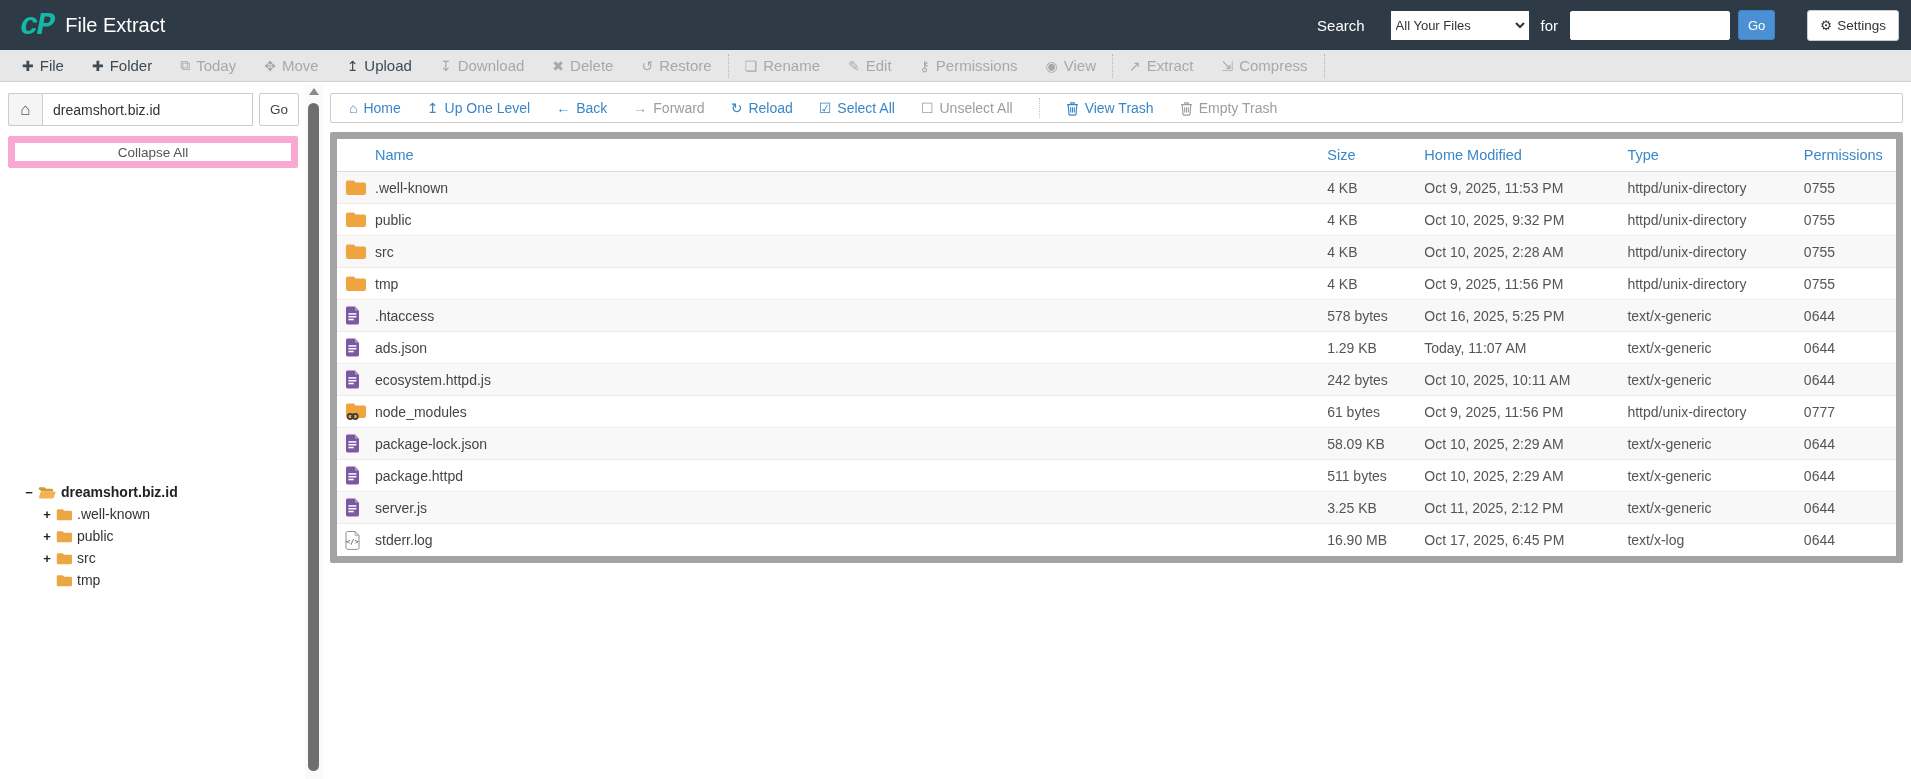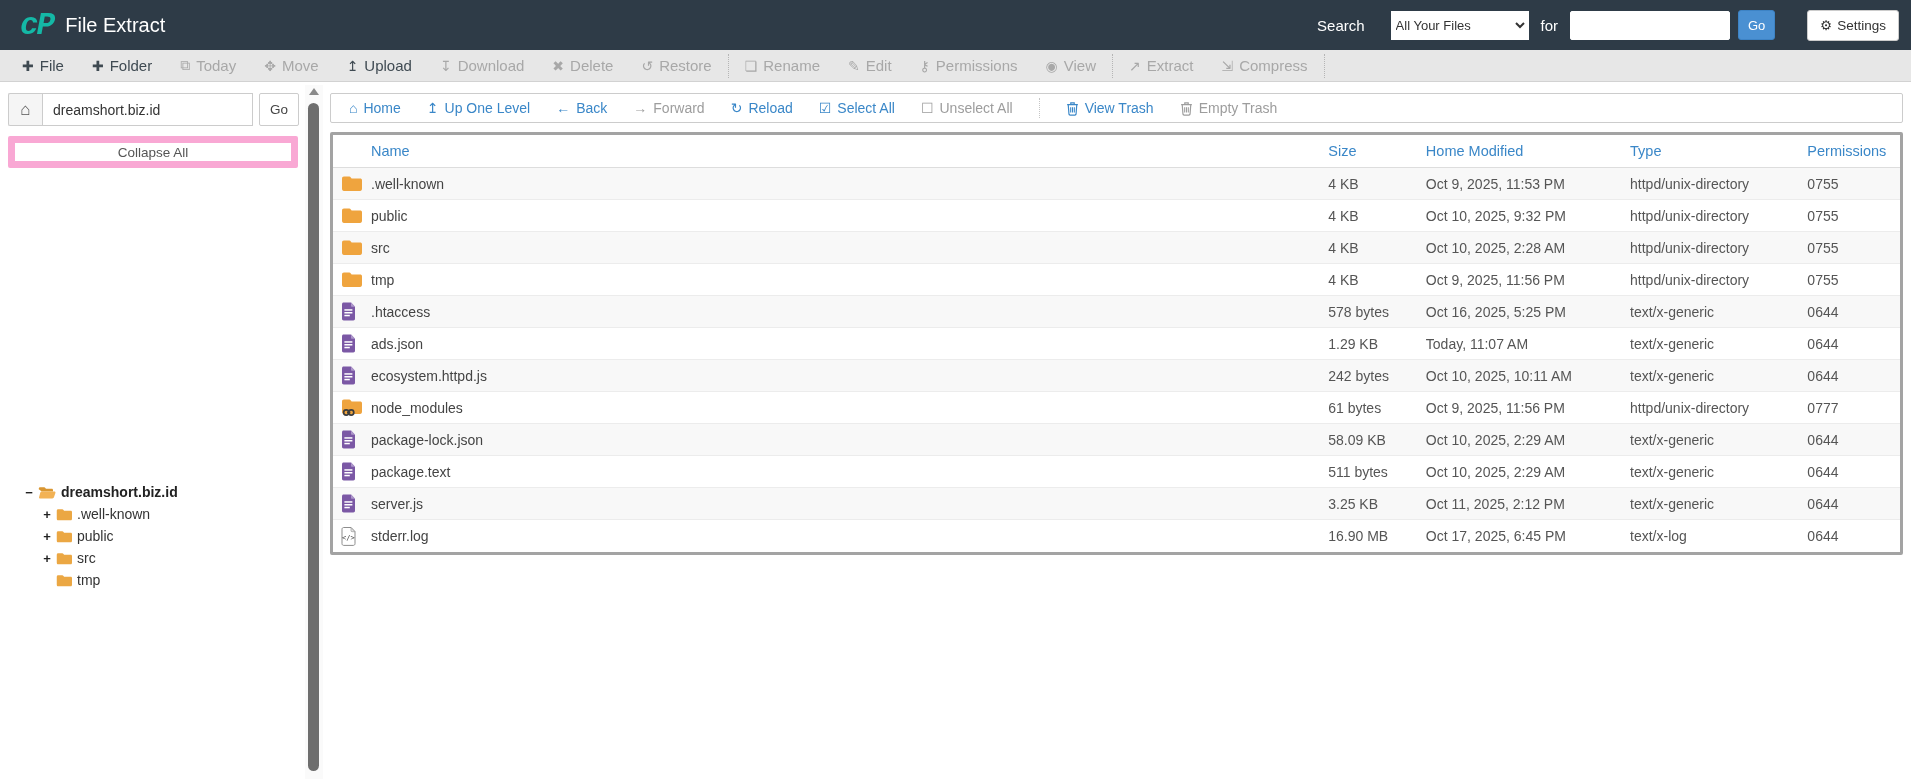--- a/index.html
+++ b/index.html
@@ -69,21 +69,21 @@
   .main { position:absolute; left:330px; top:83px; width:1573px; height:696px; }
   .nav-box { position:absolute; left:0; top:10px; width:1573px; height:30px;
     border:1px solid #ccc; border-radius:2px; background:#fff; display:flex;
     align-items:center; padding-left:18px; }
   .nav-item { display:flex; align-items:center; gap:6px; font-size:14px; color:#3a87c8;
     cursor:pointer; margin-right:26px; white-space:nowrap; }
   .nav-item .n-icon { font-size:14px; display:flex; align-items:center; }
   .nav-item.disabled { color:#9d9d9d; cursor:default; }
   .nav-sep { width:0; height:20px; border-left:1px dotted #c5c5c5; margin-right:26px; }
 
-  .table-box { position:absolute; left:0; top:49px; width:1573px; border:3px solid #a3a3a3;
+  .table-box { position:absolute; left:0; top:49px; width:1573px; border:7px solid #a3a3a3;
     border-radius:2px; background:#fff; }
   .thead { display:flex; height:33px; align-items:center; border-bottom:1px solid #ddd;
     color:#3a87c8; font-size:14.5px; }
   .trow { display:flex; height:32px; align-items:center; border-bottom:1px solid #ececec;
     font-size:14px; color:#555; cursor:pointer; }
   .trow:nth-child(odd) { background:#f8f8f8; }
   .trow:last-child { border-bottom:none; }
   .col-name { width:999px; display:flex; align-items:center; padding-left:8px; }
   .col-name .f-icon { width:30px; display:flex; justify-content:flex-start; position:relative; }
   .col-name .fname { color:#444; }
@@ -451,21 +451,21 @@
           <div class="col-name">
             <span class="f-icon">
               <svg width="15" height="19" viewBox="0 0 15 19">
                 <path d="M1 2.2C1 1.2 1.7.5 2.7.5H10l4 4.2v12c0 1-.7 1.7-1.7 1.7H2.7c-1 0-1.7-.7-1.7-1.7z" fill="#7b58a5"></path>
                 <path d="M10 .5l4 4.2h-3c-.6 0-1-.4-1-1z" fill="#ad97ca"></path>
                 <rect x="3.4" y="7.2" width="8" height="1.5" fill="#fff"></rect>
                 <rect x="3.4" y="10" width="8" height="1.5" fill="#fff"></rect>
                 <rect x="3.4" y="12.8" width="5.4" height="1.5" fill="#fff"></rect>
               </svg>
             </span>
-            <span class="fname">package.text</span>
+            <span class="fname">package.httpd</span>
           </div>
           <div class="col-size">511 bytes</div>
           <div class="col-mod">Oct 10, 2025, 2:29 AM</div>
           <div class="col-type">text/x-generic</div>
           <div class="col-perm">0644</div>
         </div>
         <div class="trow">
           <div class="col-name">
             <span class="f-icon">
               <svg width="15" height="19" viewBox="0 0 15 19">

